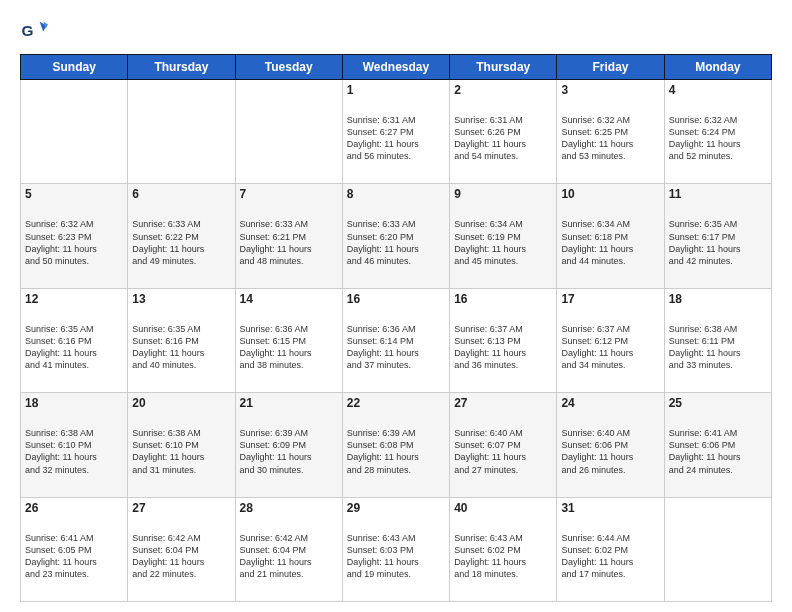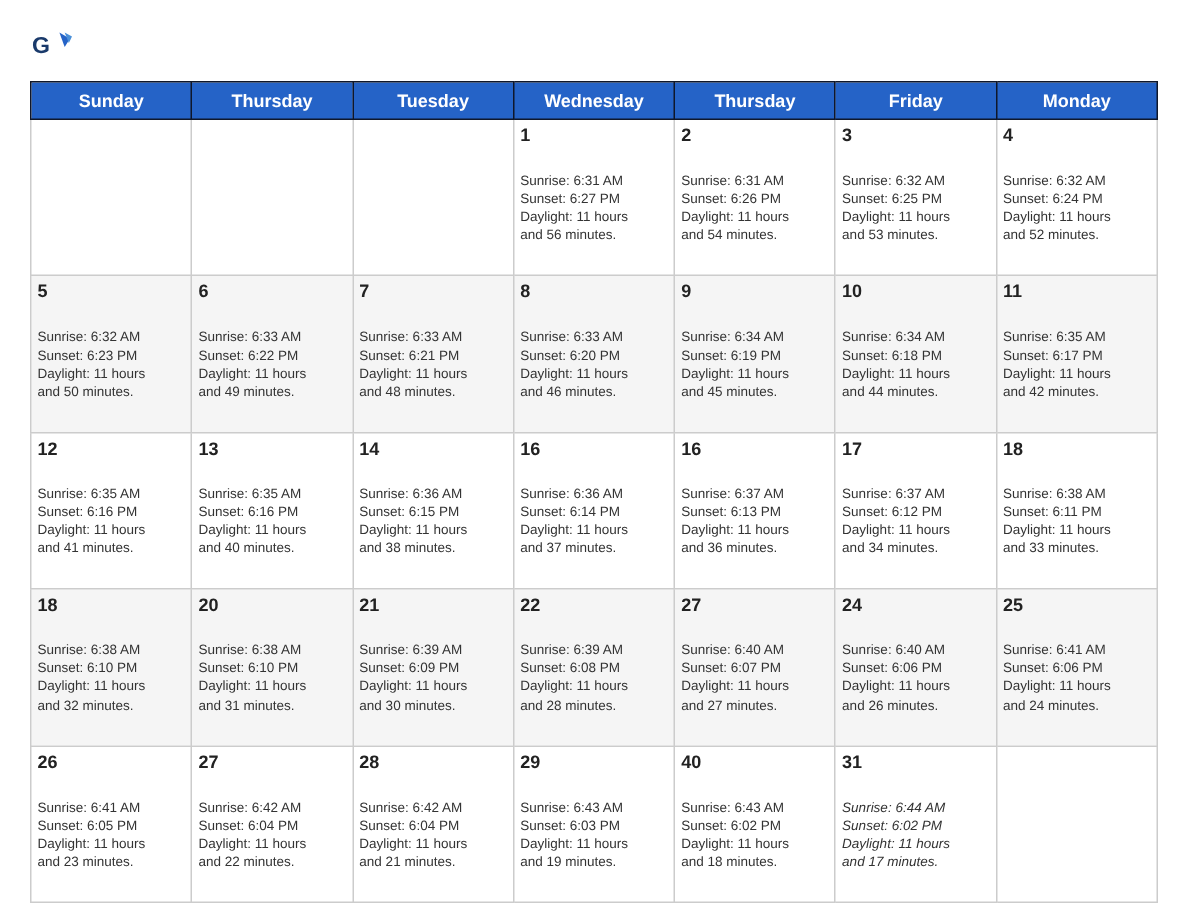--- a/index.html
+++ b/index.html
@@ -353,21 +353,21 @@
           </td>
           <td>
             <span class="day-num">40</span>
             <div class="day-info" style="white-space: pre-line;">Sunrise: 6:43 AM
 Sunset: 6:02 PM
 Daylight: 11 hours
 and 18 minutes.</div>
           </td>
           <td>
             <span class="day-num">31</span>
-            <div class="day-info" style="white-space: pre-line; font-style: italic;">Sunrise: 6:44 AM
+            <div class="day-info" style="white-space: pre-line;">Sunrise: 6:44 AM
 Sunset: 6:02 PM
 Daylight: 11 hours
 and 17 minutes.</div>
           </td>
           <td class="empty"></td>
         </tr>
       </tbody>
   </table>
 </div>
 

